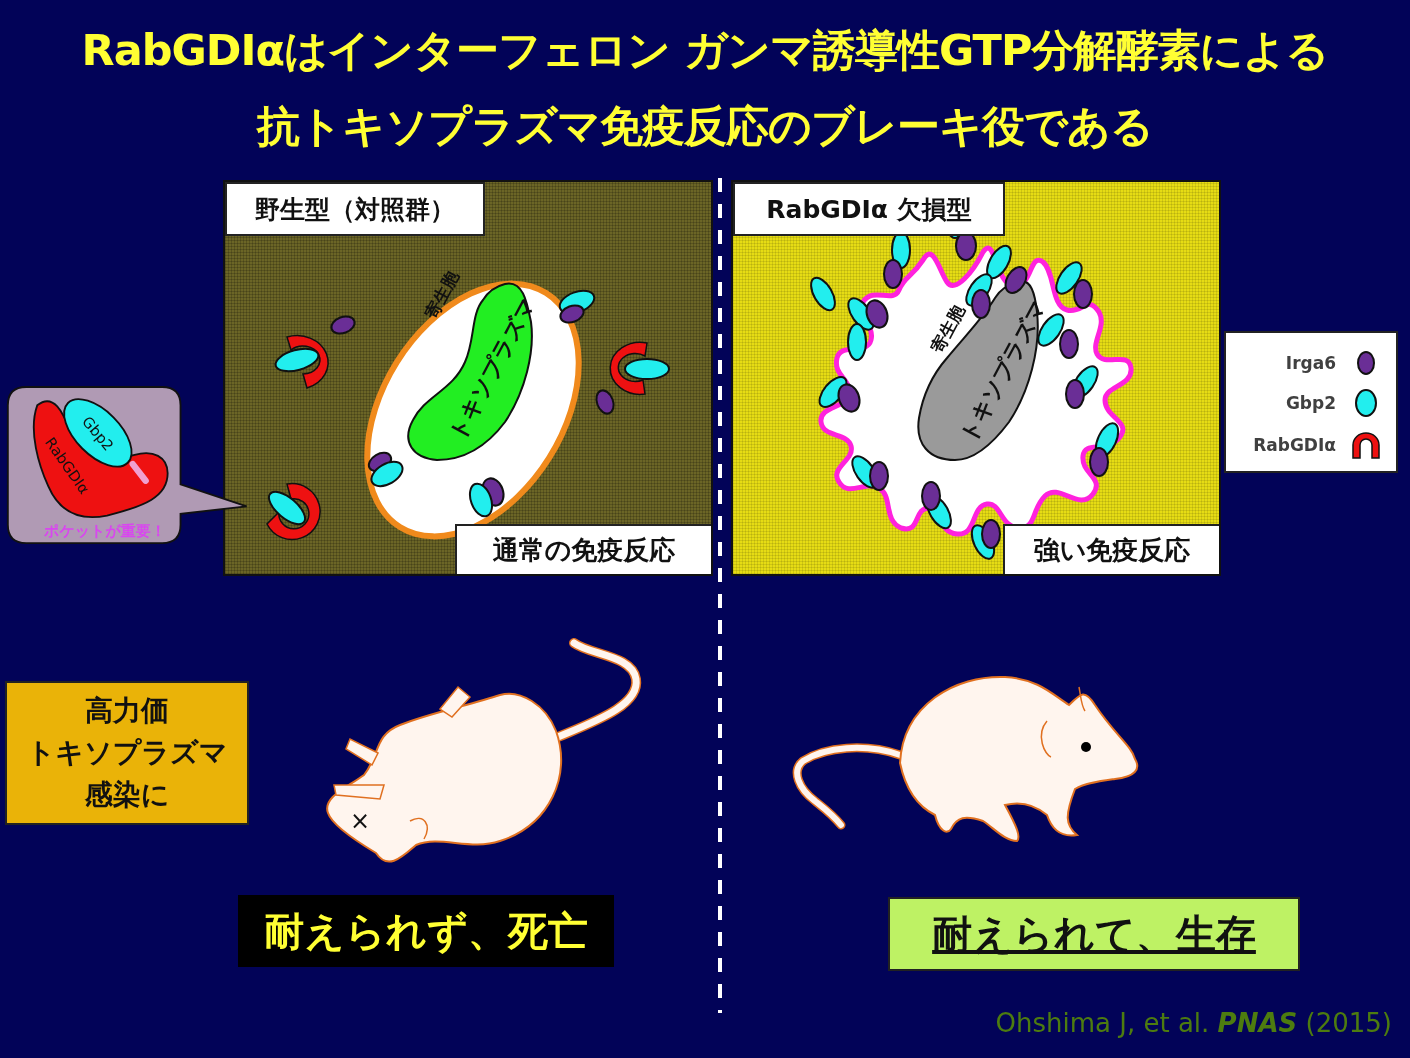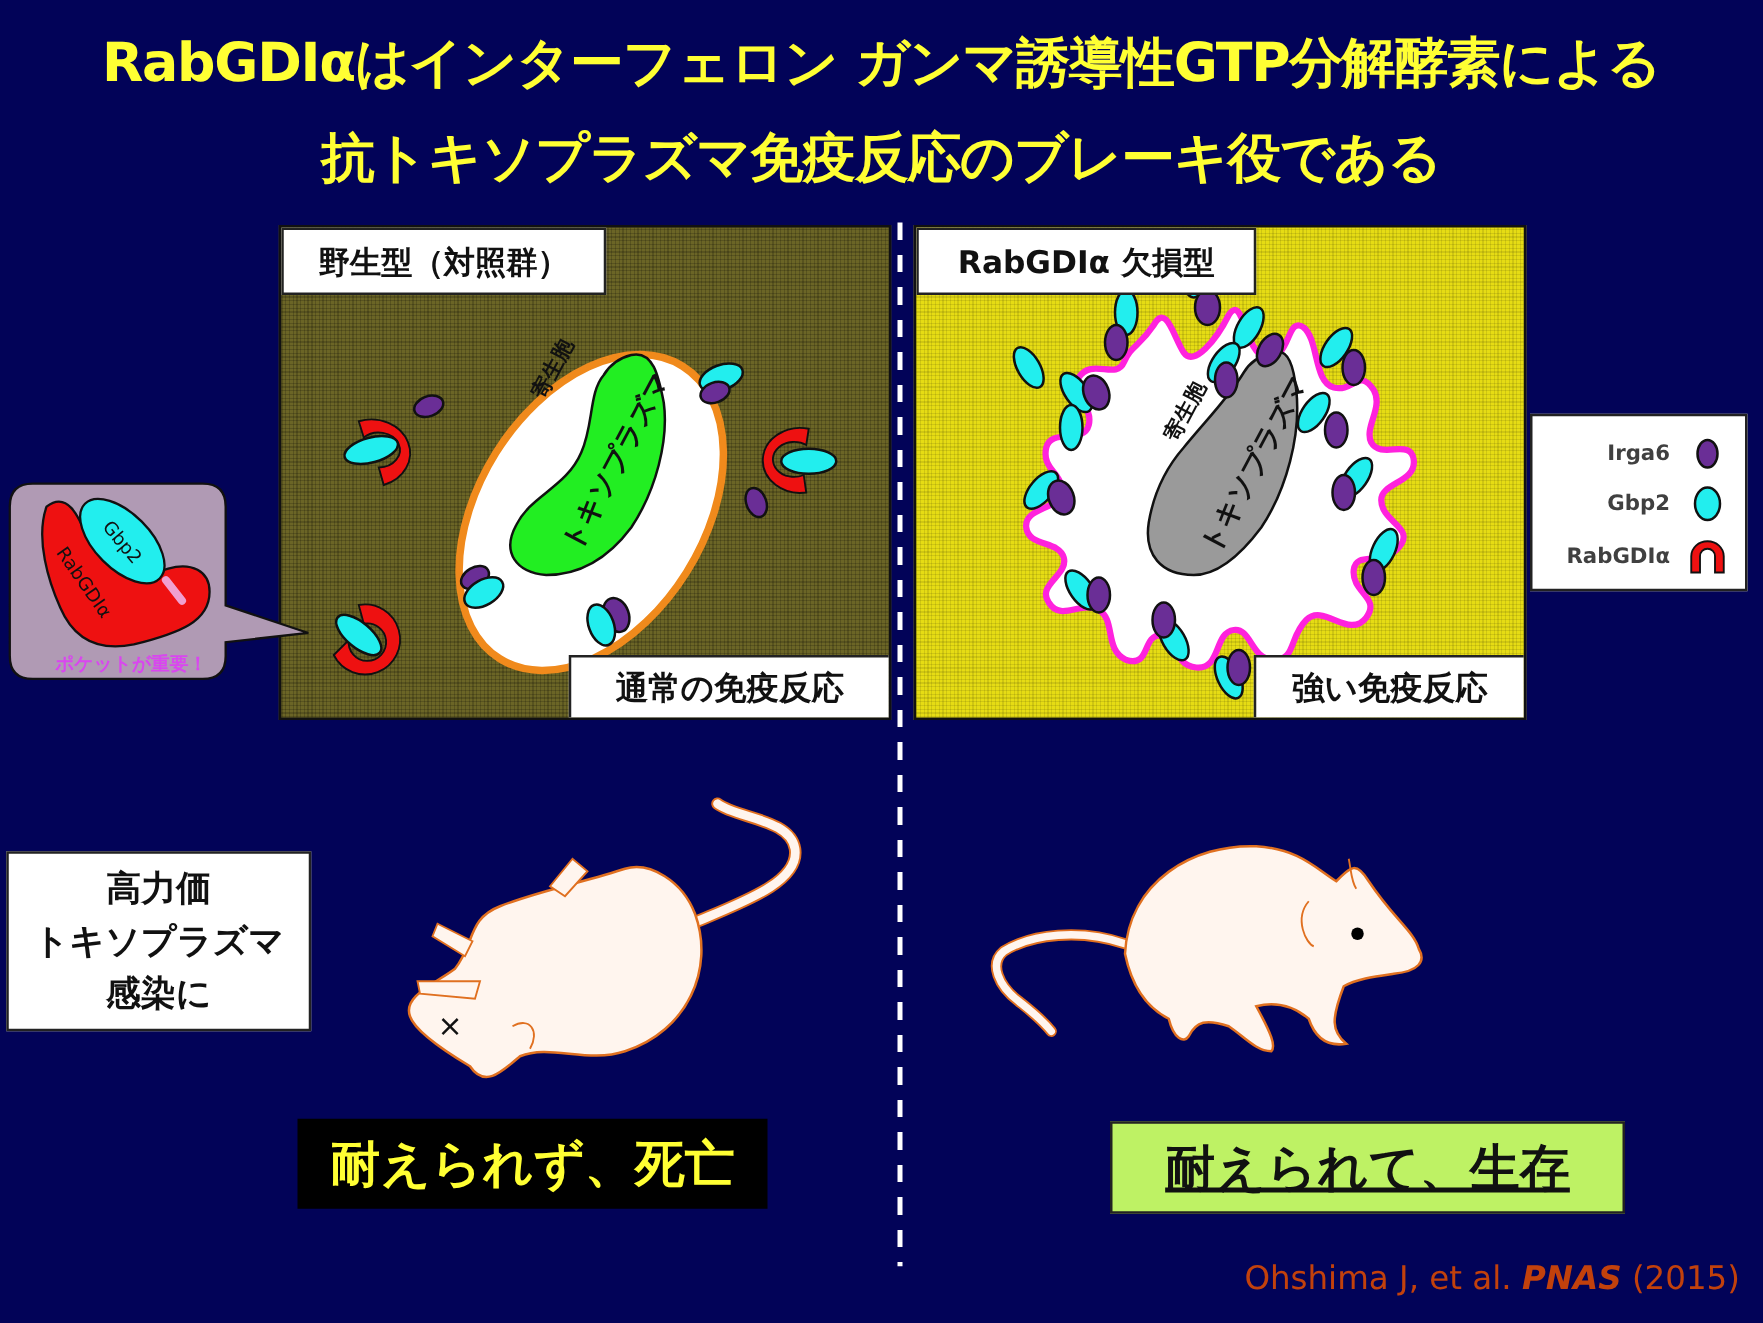--- a/index.html
+++ b/index.html
@@ -50,37 +50,37 @@
     width:110px; text-align:right; font-weight:bold; font-size:17px; color:#404040;
   }
   .legend-icon { width:60px; display:flex; justify-content:center; align-items:center; }
   .bubble { position:absolute; left:6px; top:378px; width:248px; height:175px; }
   .bubble-text {
     position:absolute; left:10px; top:522px; width:190px; text-align:center;
     font-size:15px; font-weight:bold; color:#d946ef;
   }
   .cond-box {
     position:absolute; left:5px; top:681px; width:240px; height:140px;
-    background:#ffffff; border:2px solid #222;
+    background:#eab308; border:2px solid #222;
     display:flex; flex-direction:column; align-items:center; justify-content:center;
     font-size:28px; font-weight:bold; color:#111; line-height:42px;
   }
   .result-dead {
     position:absolute; left:238px; top:895px; width:376px; height:72px;
     background:#000; color:#ffff33; font-size:40px; font-weight:bold;
     display:flex; align-items:center; justify-content:center; white-space:nowrap;
   }
   .result-live {
     position:absolute; left:888px; top:897px; width:408px; height:70px;
     background:#bef264; color:#111; font-size:40px; font-weight:bold;
     border:2px solid #222;
     display:flex; align-items:center; justify-content:center; white-space:nowrap;text-decoration:underline;
   }
   .citation {
-    position:absolute; right:18px; top:1008px; color:#c2410c; font-size:26px;
+    position:absolute; right:18px; top:1008px; color:#4d7c0f; font-size:26px;
     white-space:nowrap;
   }
   .citation .journal { font-weight:bold; font-style:italic; }
   .mouse-svg { position:absolute; }
 </style>
 </head>
 <body>
 
 <div class="title-line" style="top:22px;">RabGDIαはインターフェロン ガンマ誘導性GTP分解酵素による</div>
 <div class="title-line" style="top:98px;">抗トキソプラズマ免疫反応のブレーキ役である</div>

